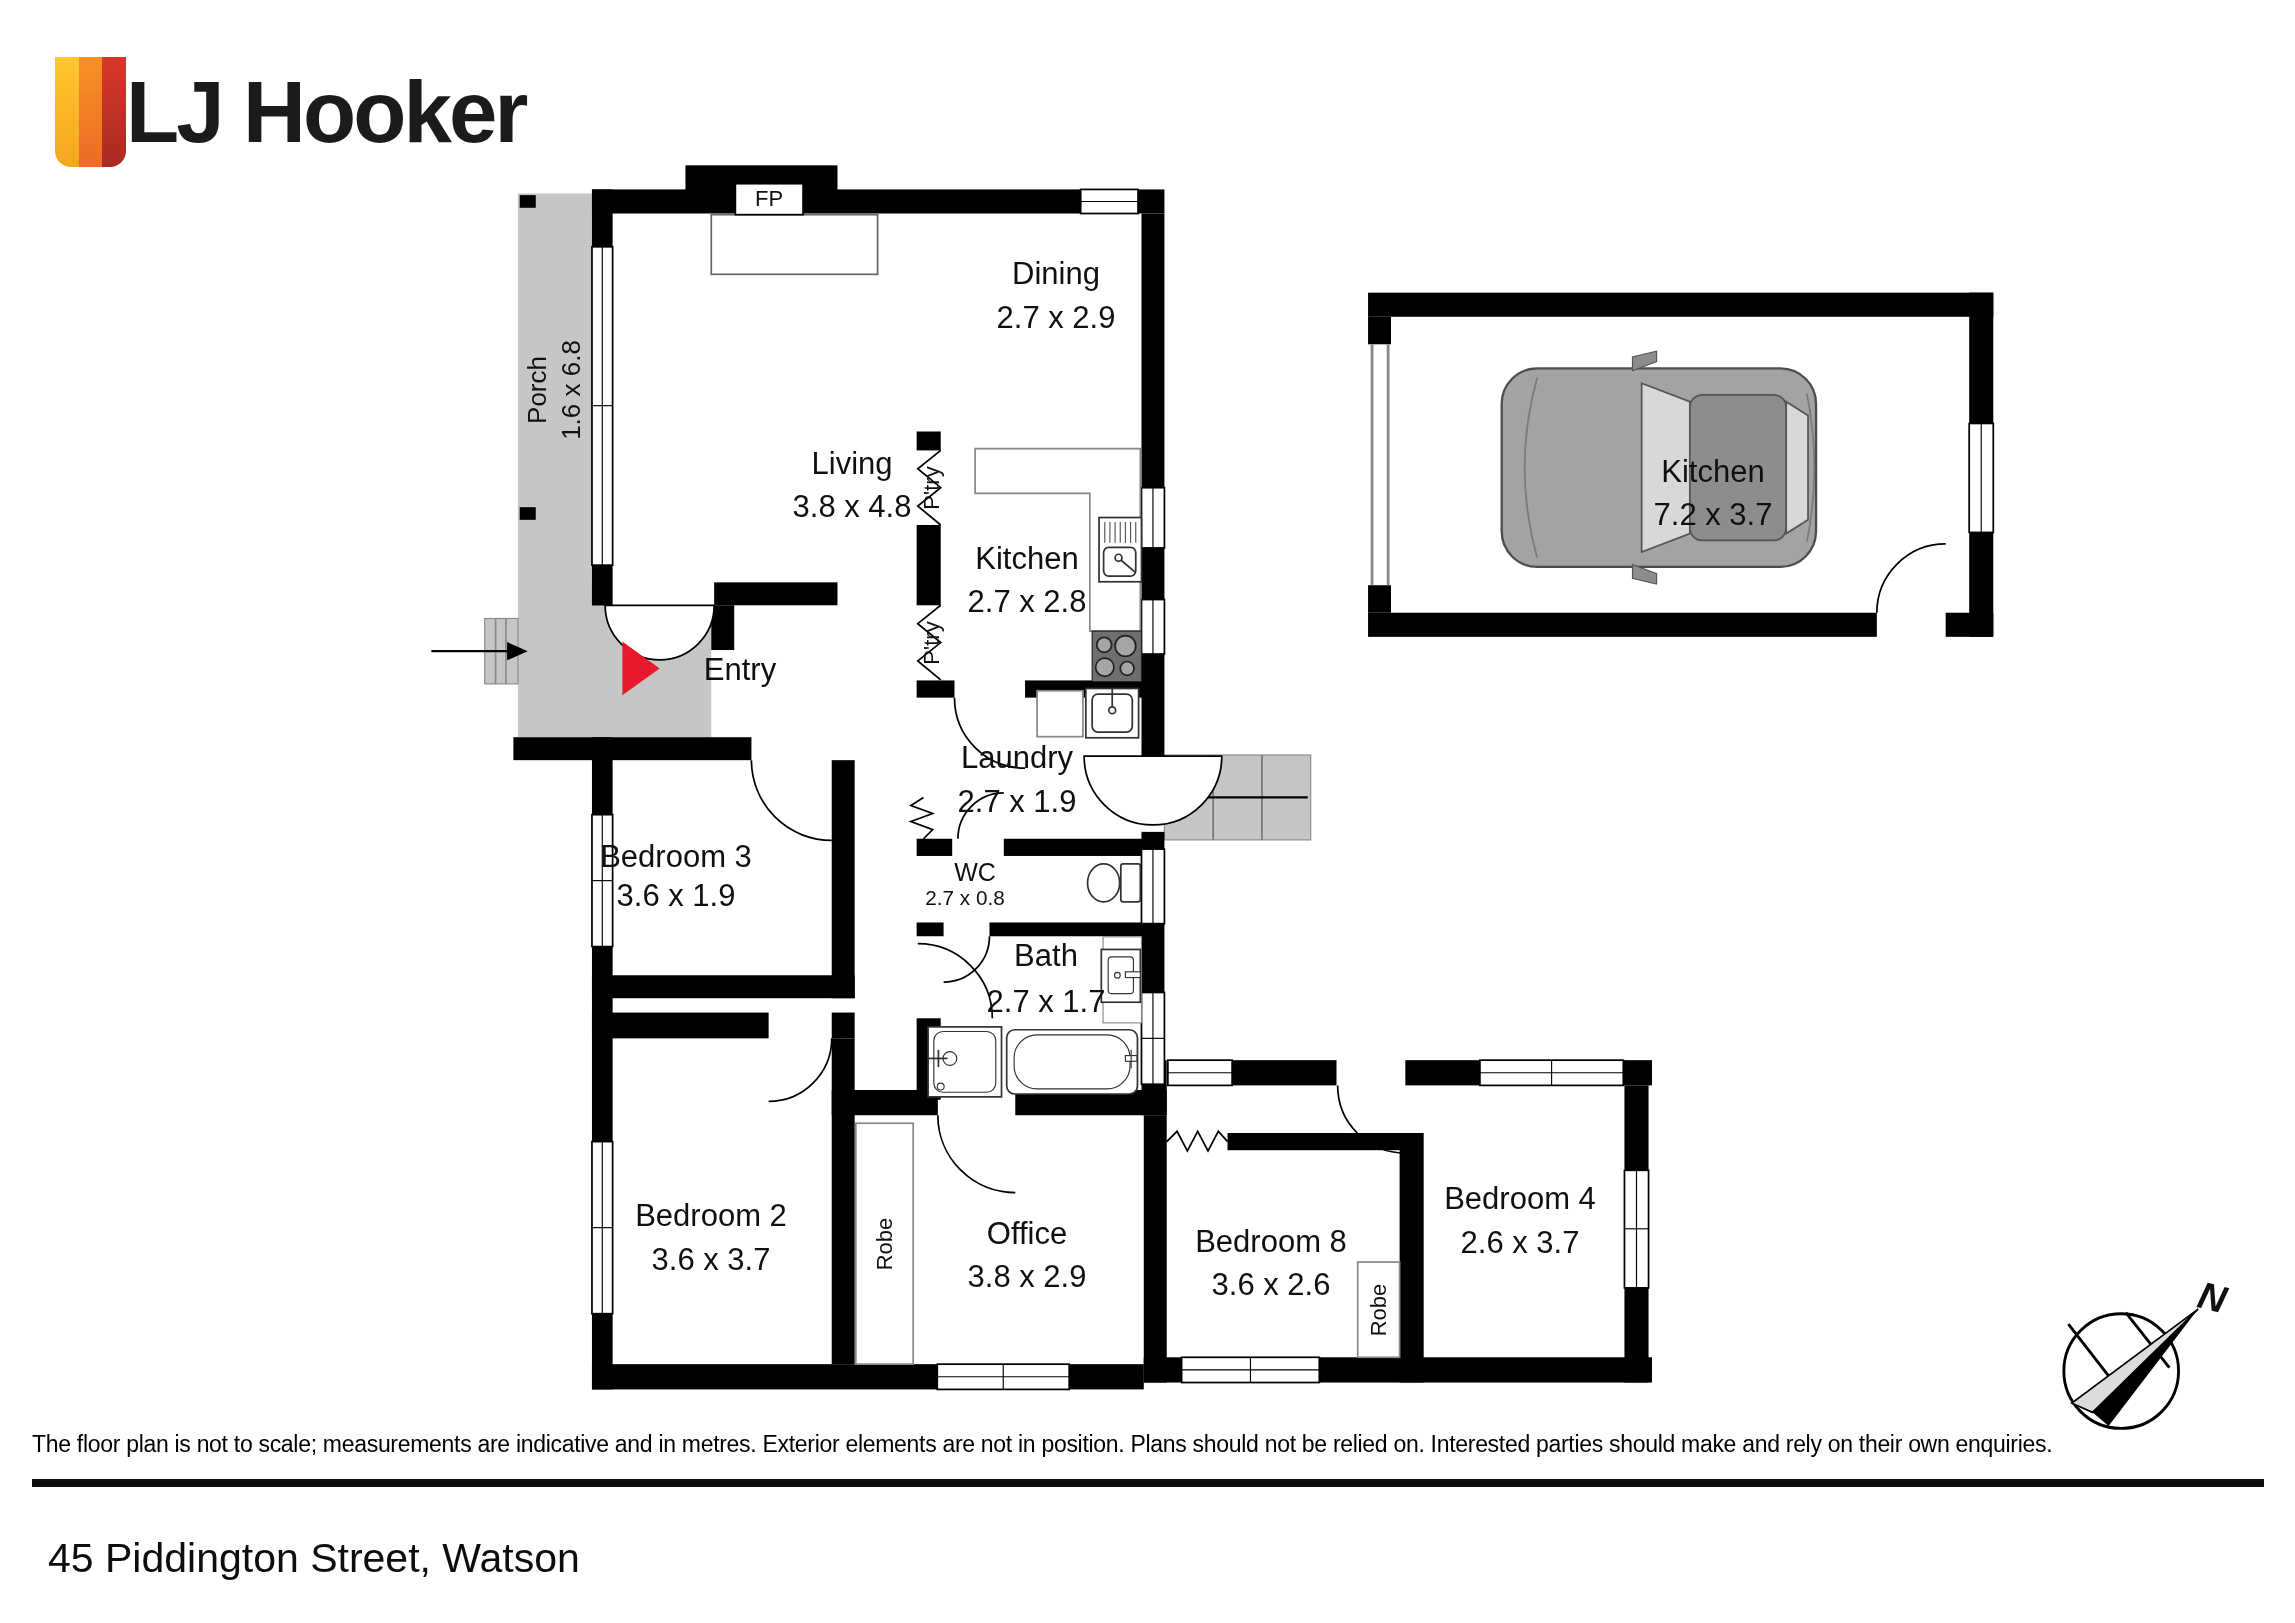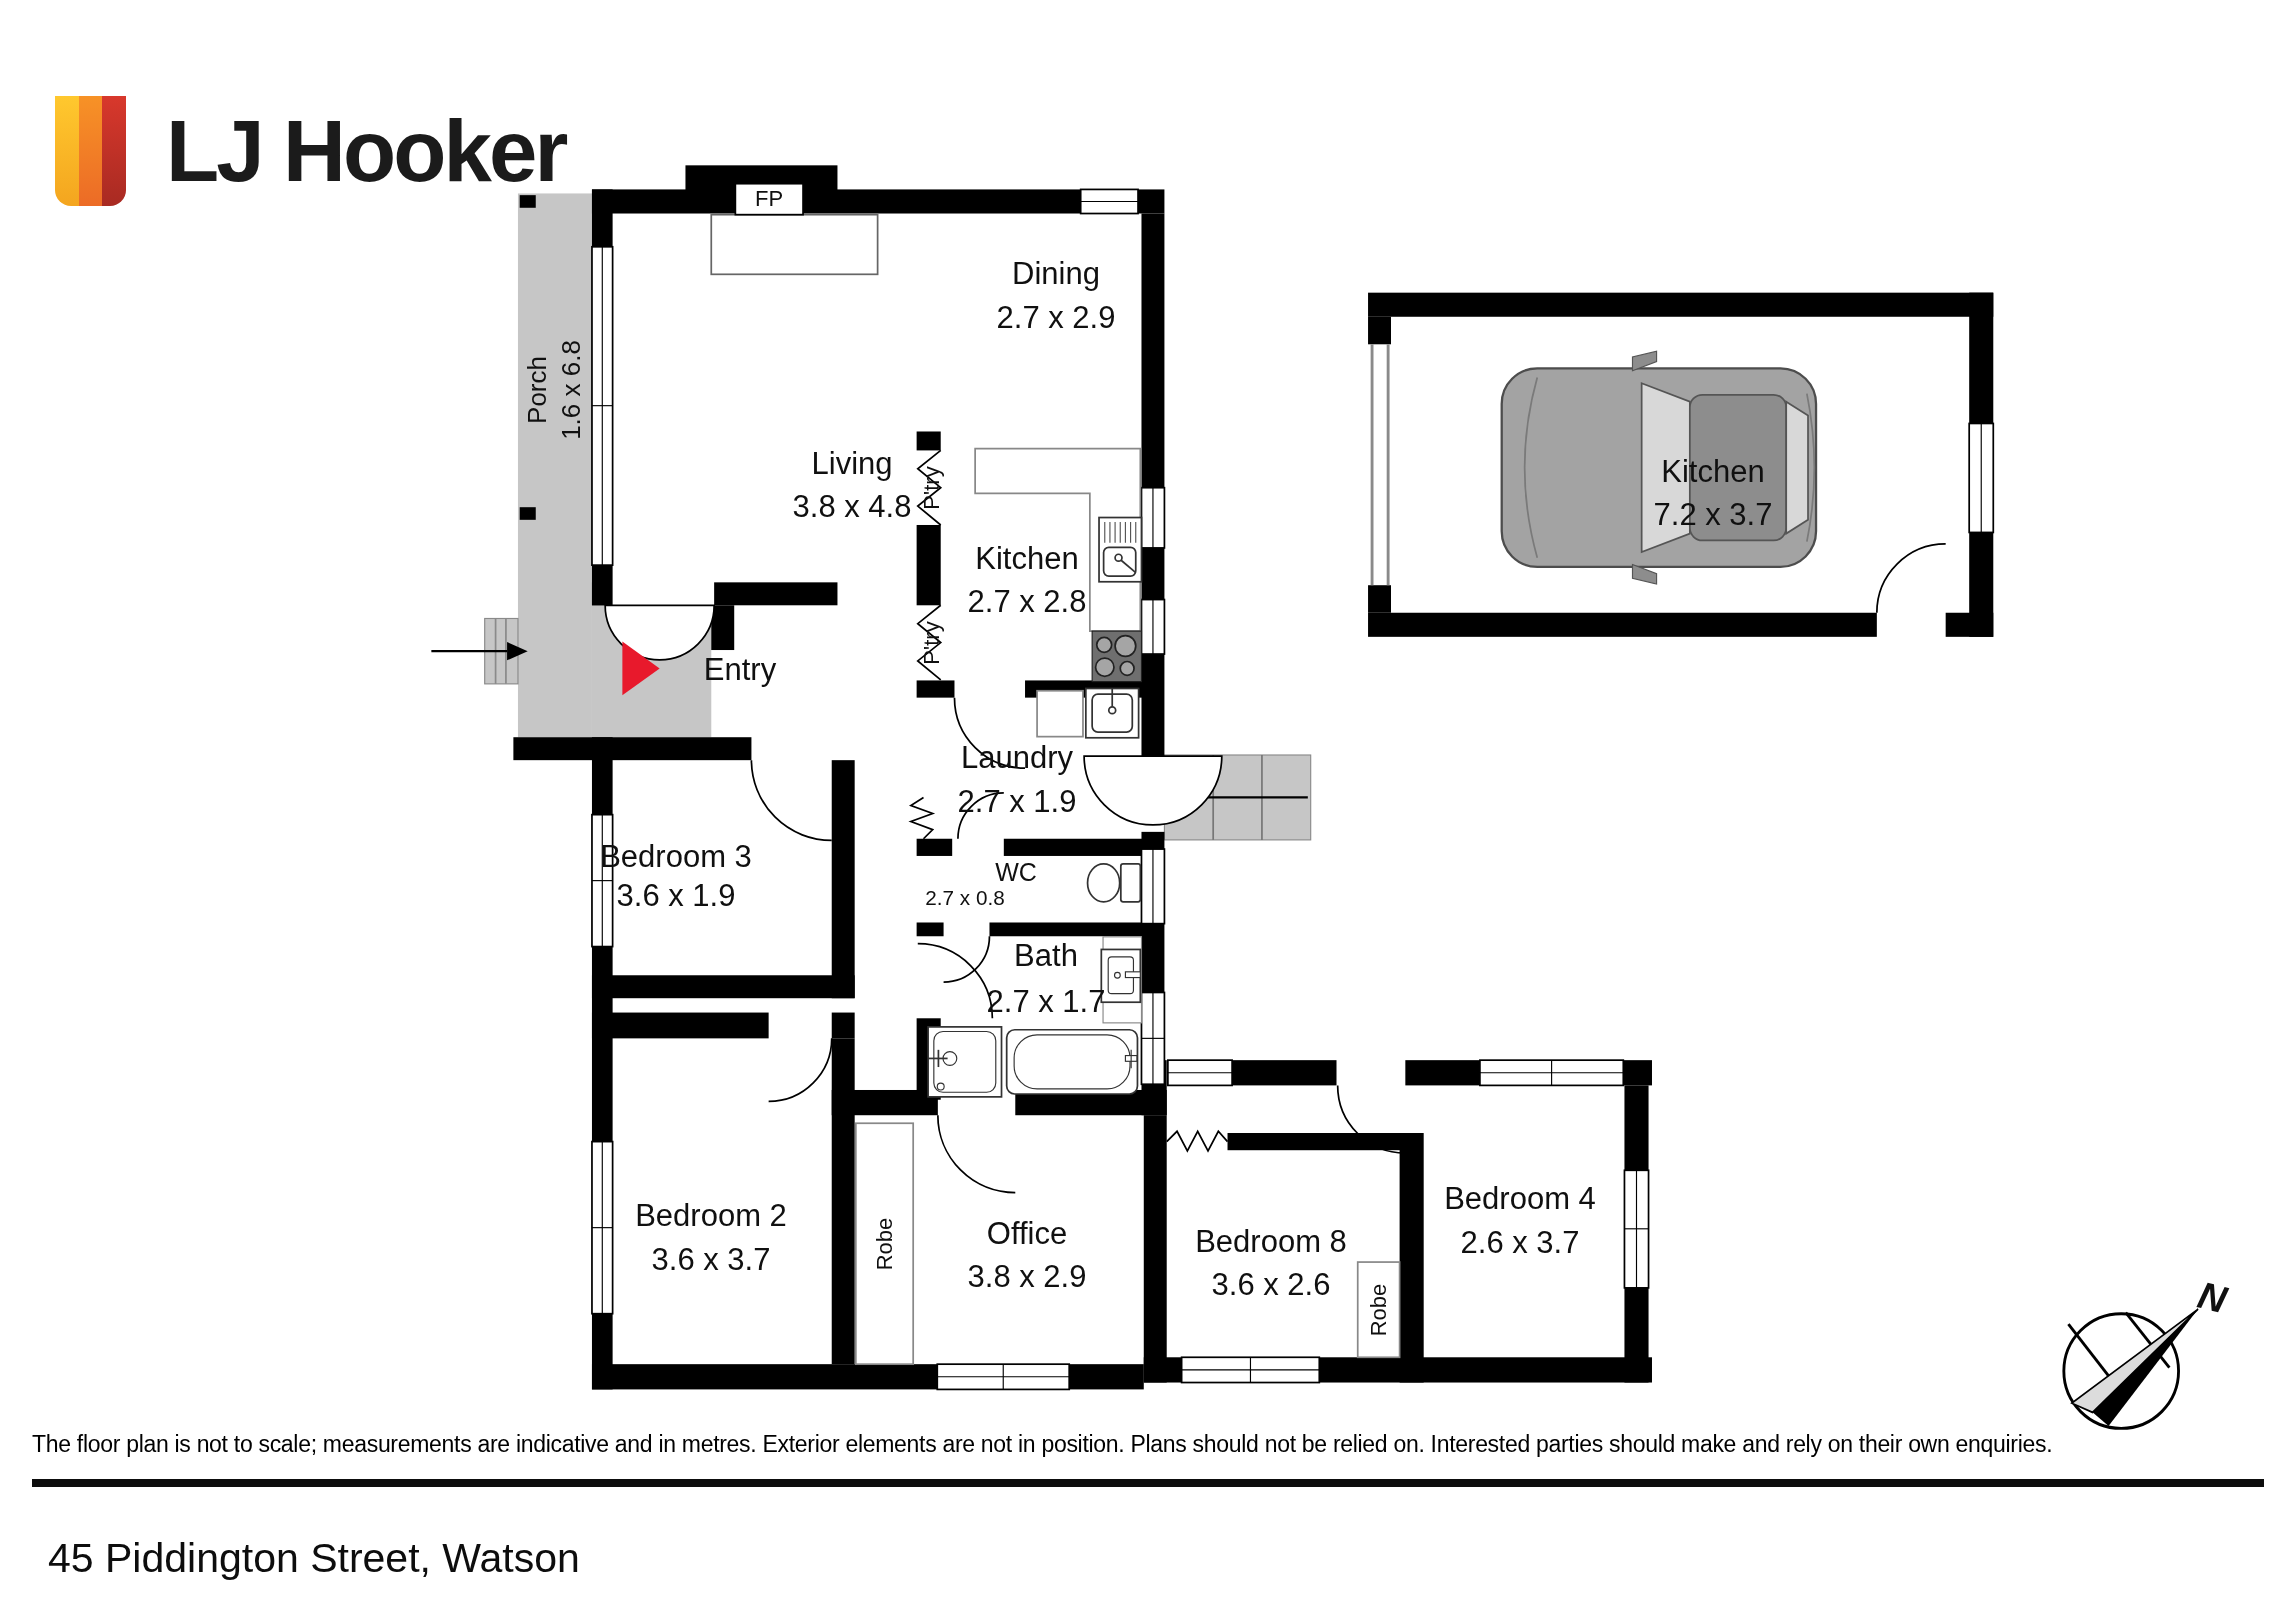--- a/index.html
+++ b/index.html
@@ -1,18 +1,18 @@
 <!DOCTYPE html>
 <html style="font-size:9.2px"><head>
 <meta charset="utf-8">
 <style>
   html,body{margin:0;padding:0;background:#fff;}
   body{width:2295px;height:1623px;position:relative;font-family:"Liberation Sans","DejaVu Sans",sans-serif;color:#111;overflow:hidden;}
   
-  .logo{position:absolute;left:55px;top:57px;display:flex;align-items:flex-start;gap:40px;margin-top:39px;}
+  .logo{position:absolute;left:55px;top:57px;display:flex;align-items:flex-start;}
   .stripes{width:71px;height:110px;display:flex;border-radius:0 0 16px 16px;overflow:hidden;}
   .stripe{flex:1;height:100%;}
   .s-yellow{background:linear-gradient(180deg,#ffc82e,#f4a51f);}
   .s-orange{background:linear-gradient(180deg,#f79226,#ec6b26);}
   .s-red{background:linear-gradient(180deg,#d8382c,#a82a22);}
   .logo-text{font-size:87px;font-weight:bold;letter-spacing:-2.9px;color:#1b1b1b;line-height:110px;}
   
   .rlabel{position:absolute;transform:translate(-50%,-50%);font-size:31px;color:#101010;white-space:nowrap;text-align:center;}
   .rlabel.small{font-size:25px;}
   .rlabel.tiny{font-size:20.7px;}
@@ -311,21 +311,21 @@
 <div class="rlabel" style="left:1056px;top:318px;">2.7 x 2.9</div>
 
 <div class="rlabel" style="left:1027px;top:559px;">Kitchen</div>
 <div class="rlabel" style="left:1027px;top:602px;">2.7 x 2.8</div>
 
 <div class="rlabel" style="left:1017px;top:758px;">Laundry</div>
 <div class="rlabel" style="left:1017px;top:802px;">2.7 x 1.9</div>
 
 <div class="rlabel" style="left:740px;top:670px;">Entry</div>
 
-<div class="rlabel small" style="left:1016px;top:872px;">WC</div>
+<div class="rlabel small" style="left:975px;top:872px;">WC</div>
 <div class="rlabel tiny" style="left:965px;top:898px;">2.7 x 0.8</div>
 
 <div class="rlabel" style="left:1046px;top:956px;">Bath</div>
 <div class="rlabel" style="left:1046px;top:1002px;">2.7 x 1.7</div>
 
 <div class="rlabel" style="left:676px;top:857px;">Bedroom 3</div>
 <div class="rlabel" style="left:676px;top:896px;">3.6 x 1.9</div>
 
 <div class="rlabel" style="left:711px;top:1216px;">Bedroom 2</div>
 <div class="rlabel" style="left:711px;top:1260px;">3.6 x 3.7</div>

